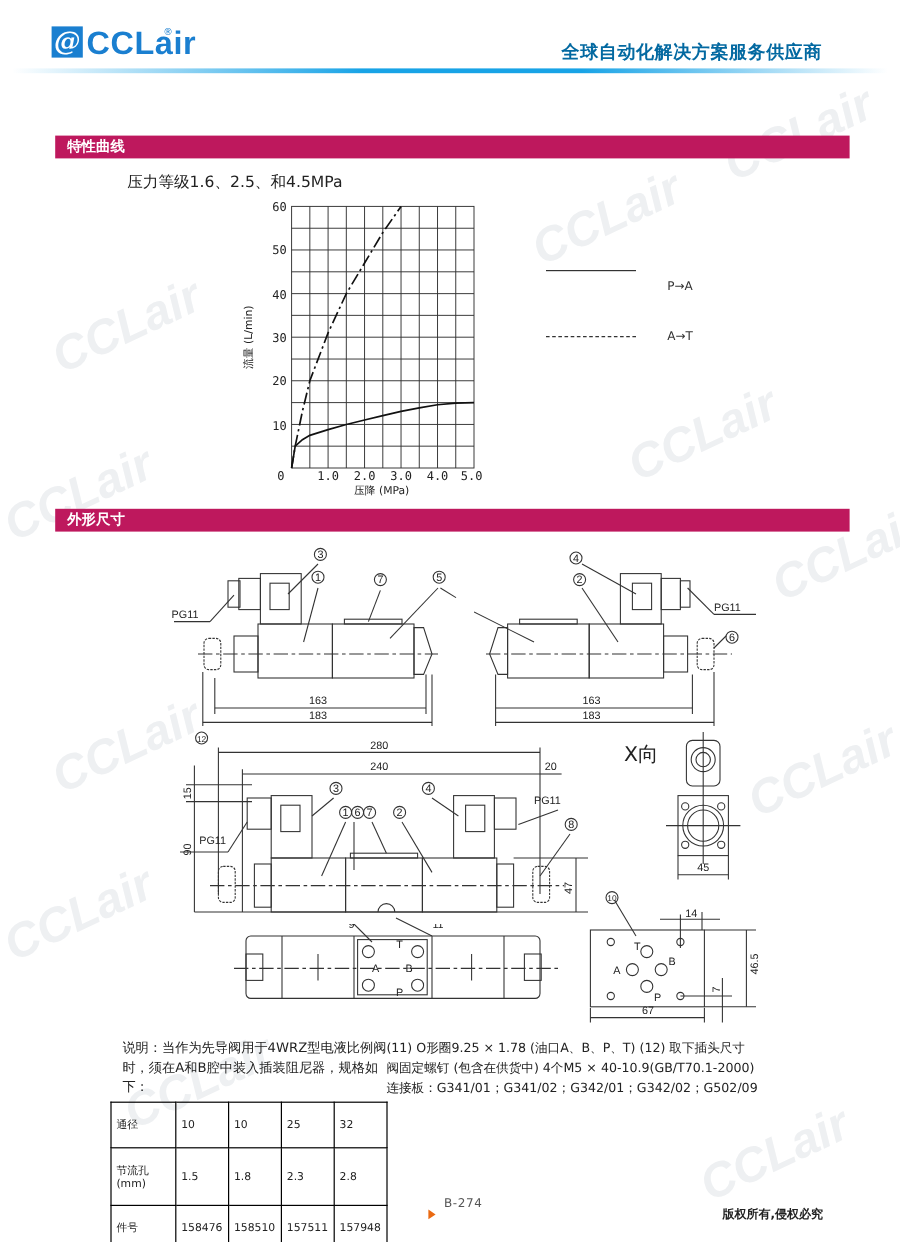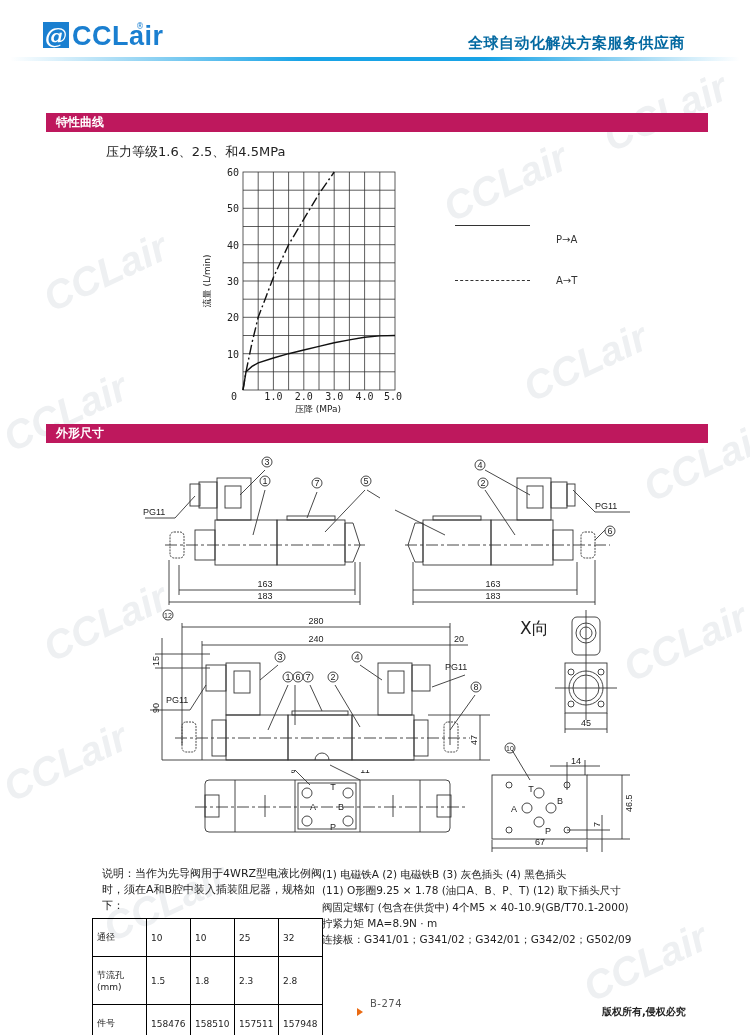--- a/index.html
+++ b/index.html
@@ -383,22 +383,20 @@
     <td class="hd">件号</td>
     <td class="v">158476</td>
     <td class="v">158510</td>
     <td class="v">157511</td>
     <td class="v">157948</td>
   </tr>
 </tbody>
   </table>
 
 <div class="abs legend-list">
-  <div>(1) 电磁铁A  (2) 电磁铁B (3) 灰色插头  (4) 黑色插头</div>
   <div>(11) O形圈9.25 × 1.78 (油口A、B、P、T) (12) 取下插头尺寸</div>
   <div>阀固定螺钉 (包含在供货中) 4个M5 × 40-10.9(GB/T70.1-2000)</div>
-  <div>拧紧力矩 MA=8.9N · m</div>
   <div>连接板：G341/01；G341/02；G342/01；G342/02；G502/09</div>
 </div>
 
 <div class="abs footer-arrow"></div>
 <div class="abs footer-page">B-274</div>
 <div class="abs footer-copy">版权所有,侵权必究</div>
 
 </body></html>

